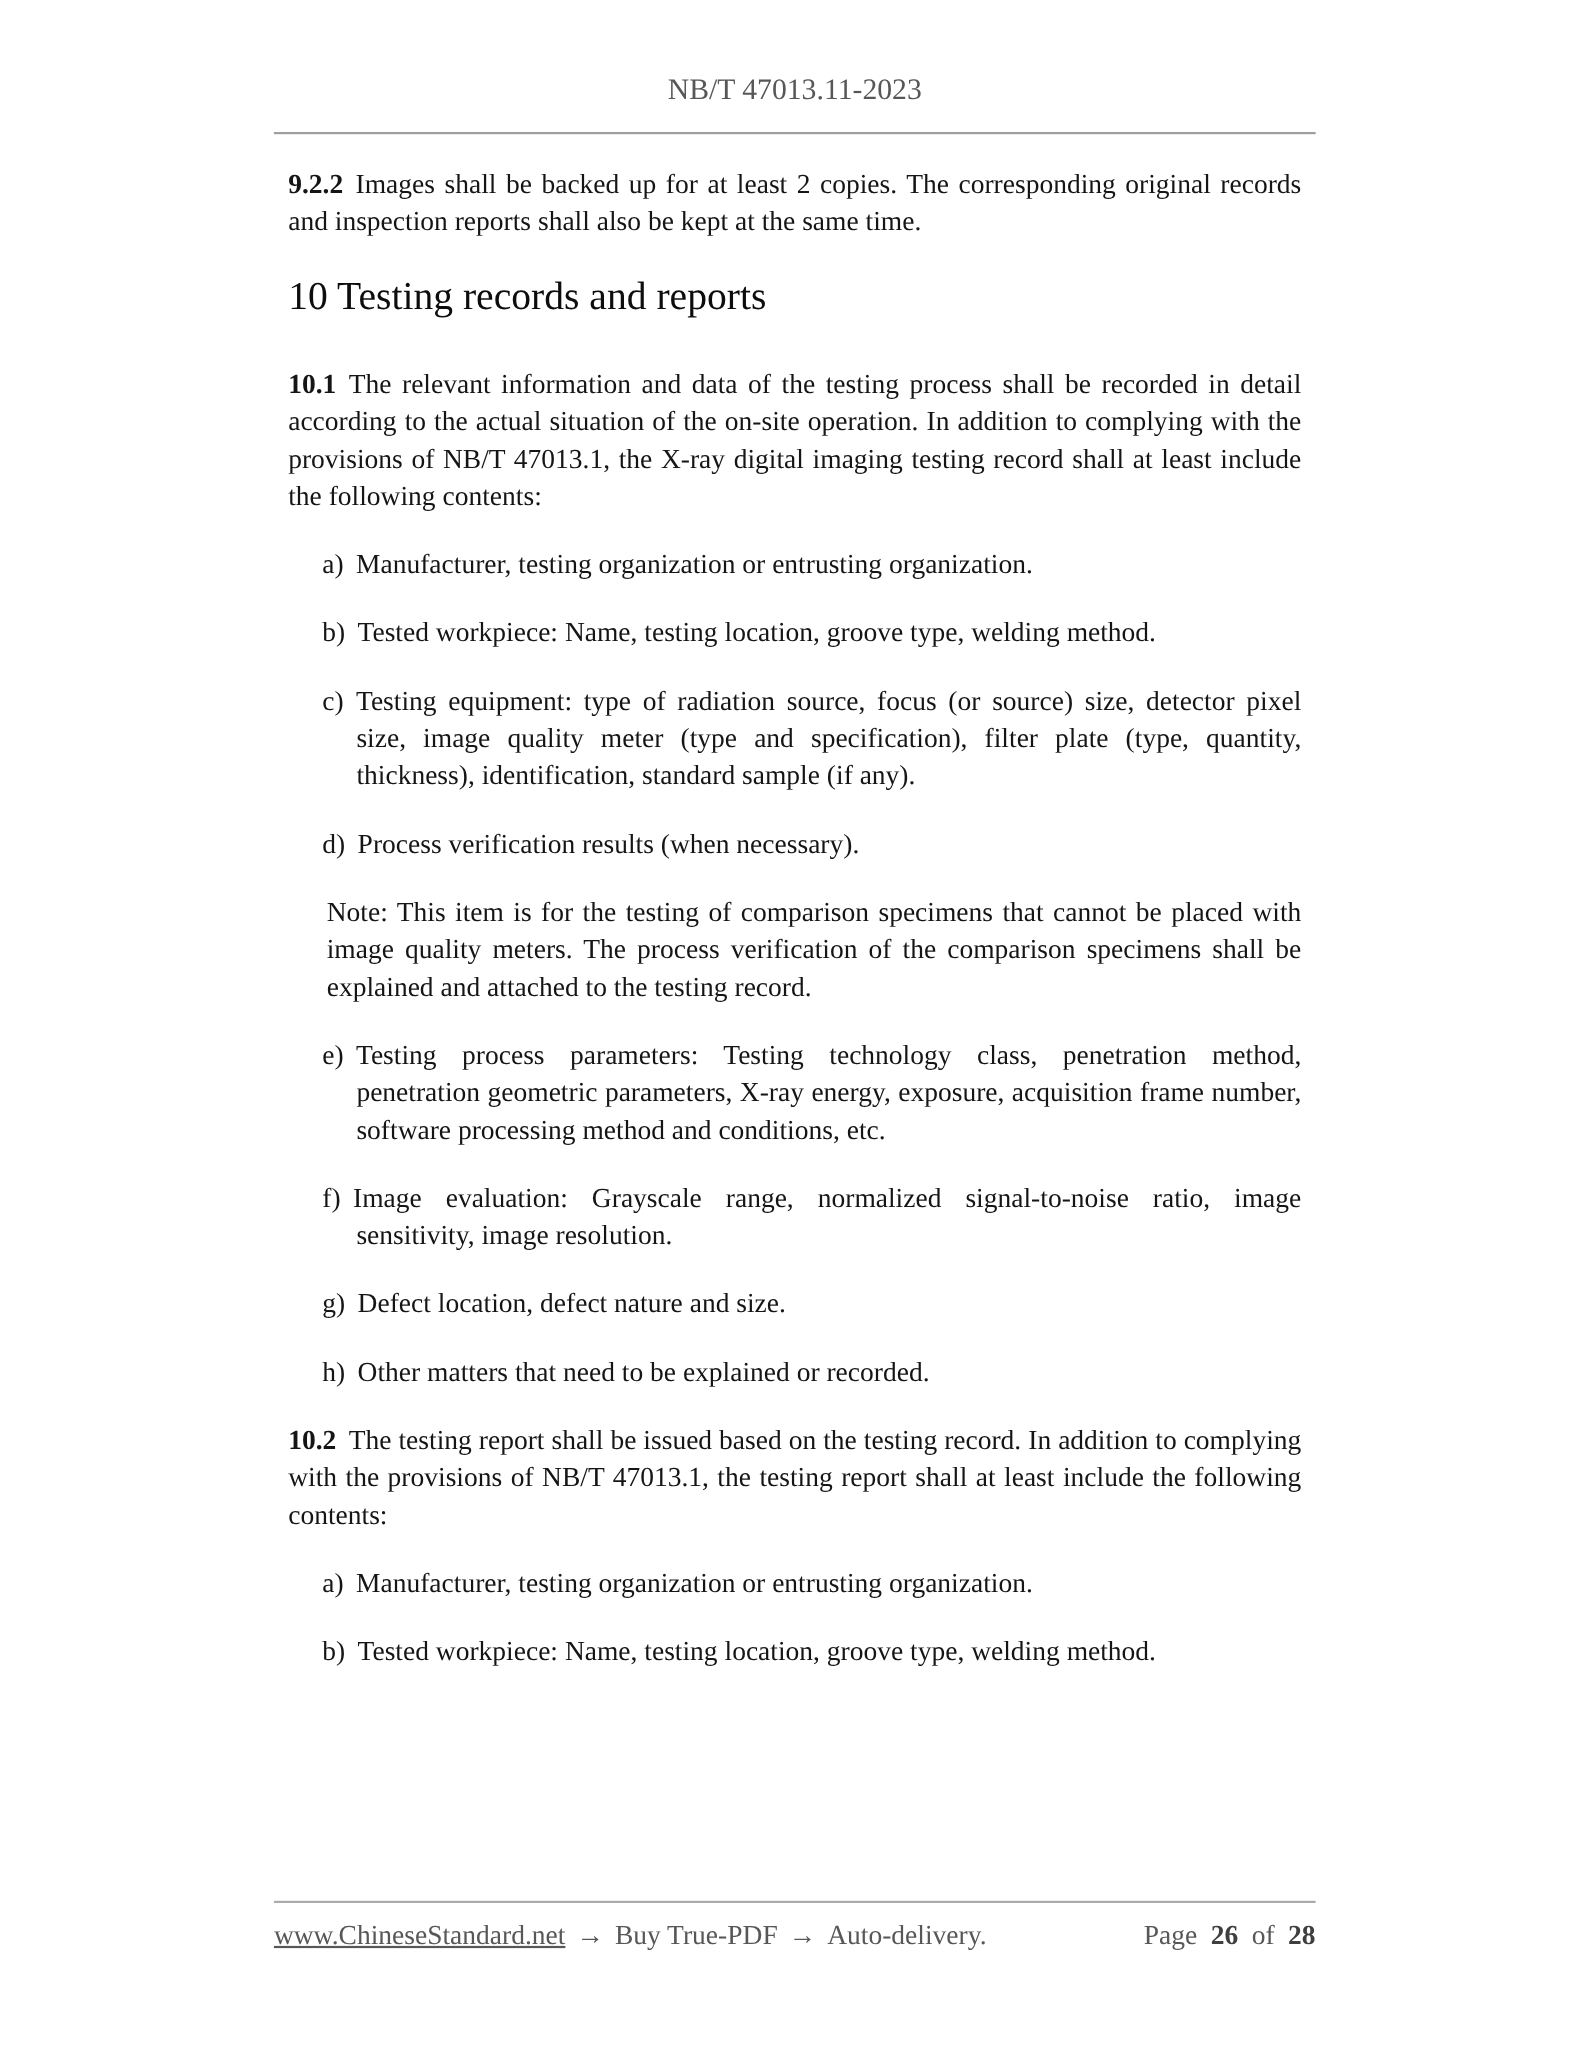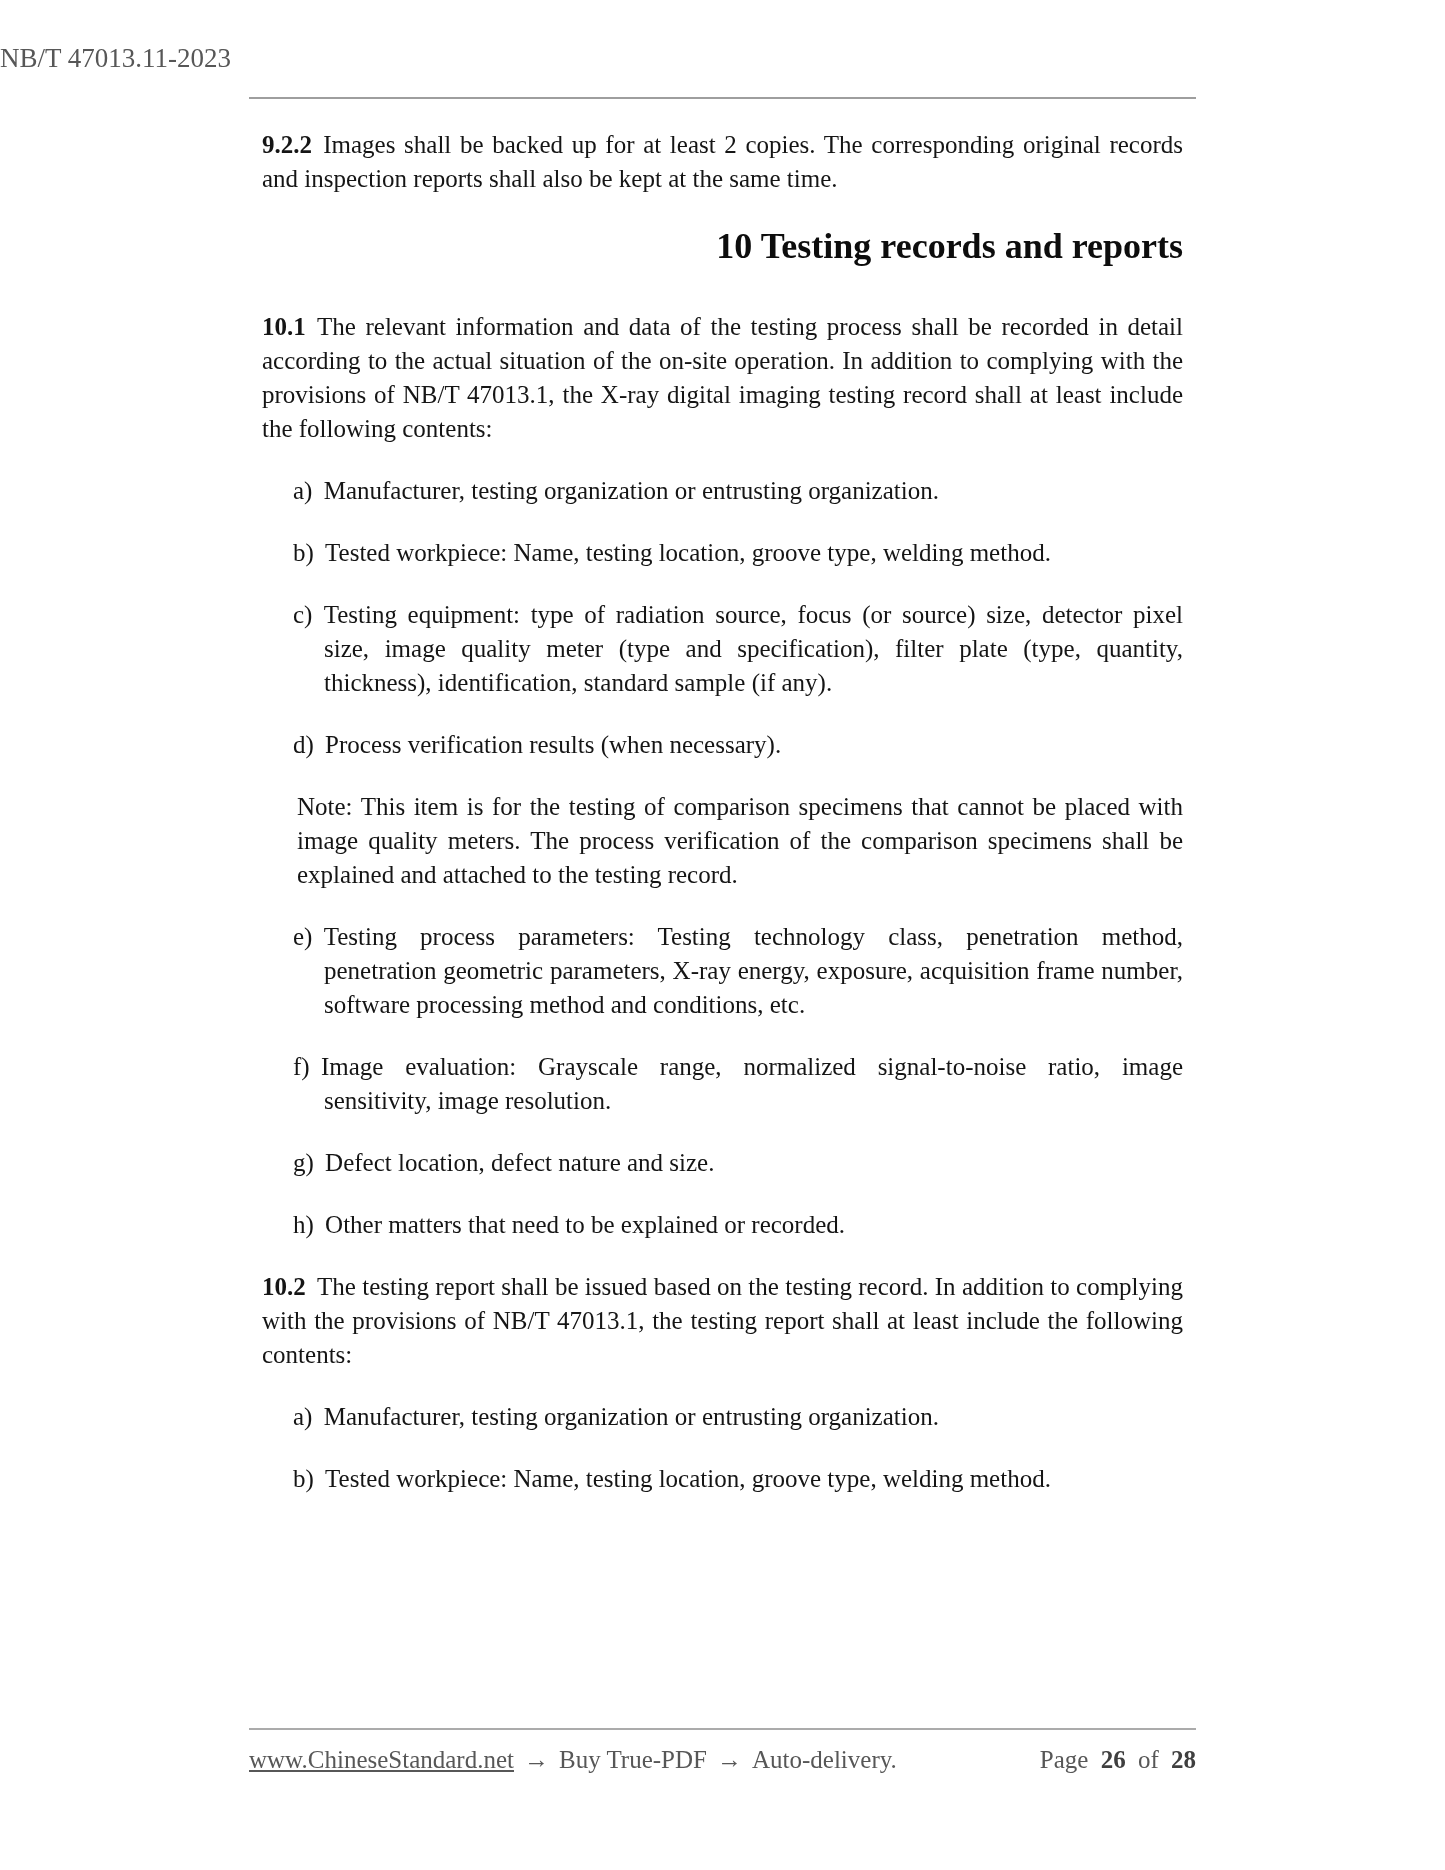--- a/index.html
+++ b/index.html
@@ -6,21 +6,22 @@
   .page{
     position:relative;
     width:1445px;height:1870px;
     background:#ffffff;
     font-family:"Liberation Serif","DejaVu Serif",serif;
     color:#151515;
     box-sizing:border-box;
     overflow:hidden;
   }
   .running-head{
-    margin-top:41px;
+    margin-top:64px;
+    text-align:center;
     font-size:27px;
     line-height:34px;
     color:#575757;
   }
   .head-rule{
     margin:22px 249px 0 249px;
     border:none;
     border-top:2px solid #9e9e9e;
     height:0;
   }
@@ -28,24 +29,24 @@
     margin:29px 262px 0 262px;
     font-size:25px;
     line-height:34px;
     text-align:justify;
   }
   .block{margin:0 0 28px 0;}
   .para .p-label{font-weight:bold;margin-right:0.45em;}
   .section-heading{
     font-size:36px;
     line-height:44px;
-    font-weight:bold;
+    font-weight:normal;
     color:#0d0d0d;
     margin:14px 0 42px 0;
-    text-align:right;
+    text-align:left;
   }
   .list-item{
     padding-left:62px;
     text-indent:-31px;
     margin-bottom:28px;
   }
   .list-item .li-label{margin-right:0.45em;}
   .note-block{
     margin-left:35px;
     margin-bottom:28px;

